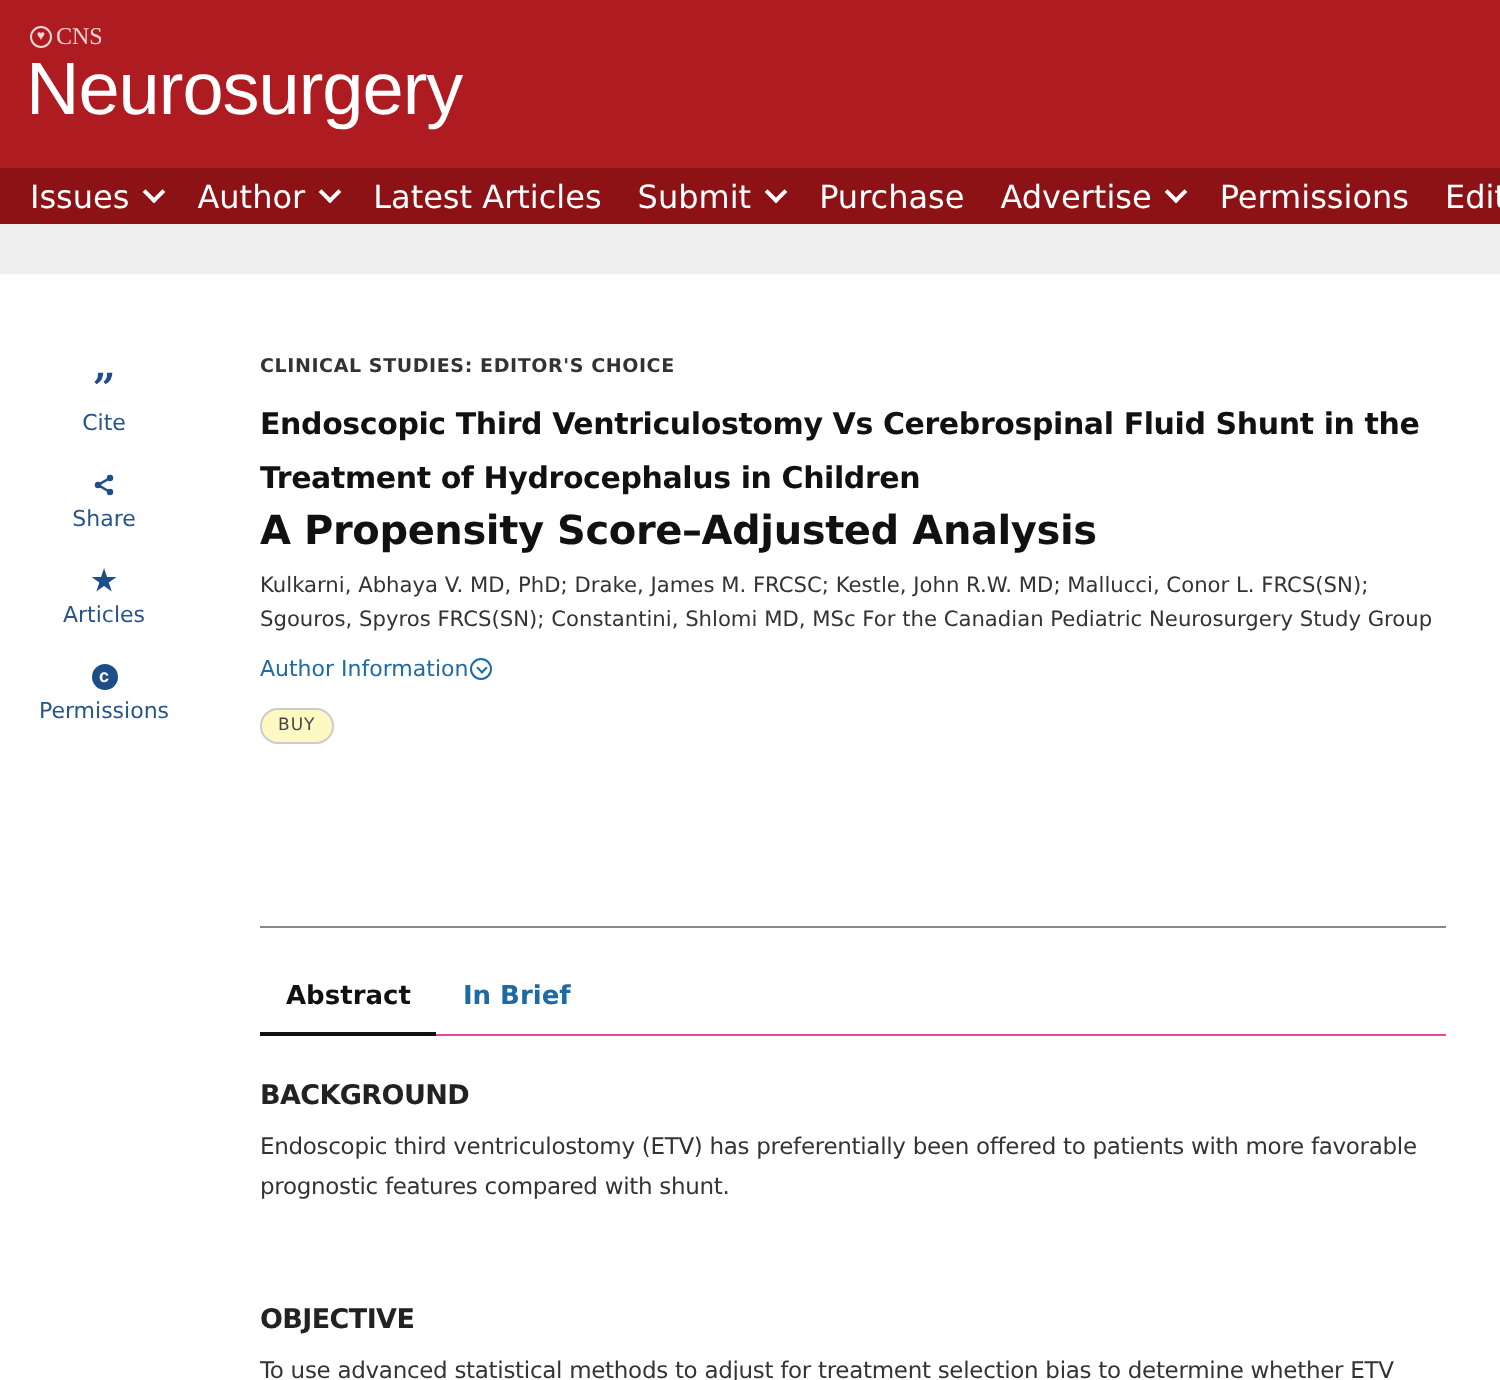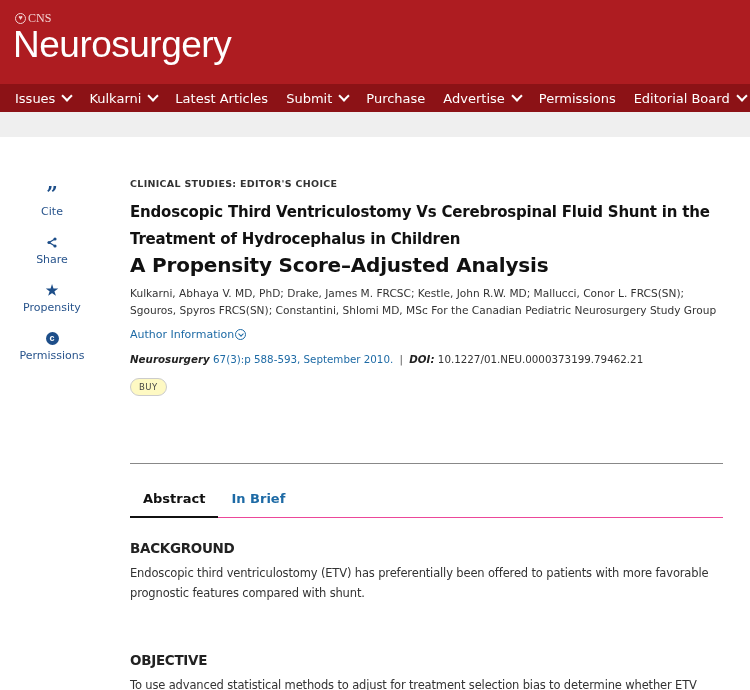--- a/index.html
+++ b/index.html
@@ -7,21 +7,21 @@
   body { font-family: "Liberation Sans", sans-serif; color: #222; position: relative; }
 
   
   .masthead { position: absolute; left: 0; top: 0; width: 750px; height: 84px; background: #ae1c21; }
   .cns { position: absolute; left: 15px; top: 11px; display: flex; align-items: center; color: #f3d4d4; font-family: "Liberation Serif", serif; font-size: 12px; }
   .cns-mark { width: 11px; height: 11px; border: 1.4px solid #f3d4d4; border-radius: 50%; margin-right: 2px; display: inline-flex; align-items: center; justify-content: center; font-size: 7px; line-height: 1; }
   .brand { position: absolute; left: 13px; top: 26px; color: #ffffff; font-family: "Liberation Sans", sans-serif; font-size: 37px; letter-spacing: -0.5px; line-height: 1; }
 
   
   .topnav { position: absolute; left: 0; top: 84px; width: 750px; height: 28px; background: #8c1216; display: flex; align-items: center; padding-left: 15px; }
-  .nav-item { display: flex; align-items: center; color: #ffffff; font-family: "DejaVu Sans", sans-serif; font-size: 13px; margin-right: 18px; cursor: pointer; white-space: nowrap; }
+  .nav-item { display: flex; align-items: center; color: #ffffff; font-family: "DejaVu Sans", sans-serif; font-size: 16px; margin-right: 18px; cursor: pointer; white-space: nowrap; }
   .nav-item .chev { display: inline-block; width: 8px; height: 8px; border-right: 2.6px solid #fff; border-bottom: 2.6px solid #fff; transform: rotate(45deg); margin-left: 8px; margin-top: -5px; }
 
   .grey-band { position: absolute; left: 0; top: 112px; width: 750px; height: 25px; background: #efefef; }
 
   
   .tools { position: absolute; left: 0; top: 185px; width: 104px; }
   .tool { display: flex; flex-direction: column; align-items: center; margin-bottom: 15px; cursor: pointer; }
   .tool-icon { height: 18px; display: flex; align-items: center; justify-content: center; color: #1d4e89; font-size: 14px; font-weight: bold; }
   .tool-label { color: #28548c; font-family: "DejaVu Sans", sans-serif; font-size: 11px; margin-top: 2px; }
   .circle-c { width: 13px; height: 13px; background: #1d4e89; border-radius: 50%; color: #fff; font-size: 9px; display: flex; align-items: center; justify-content: center; font-weight: bold; }
@@ -62,21 +62,21 @@
   </div>
   <div class="brand">Neurosurgery</div>
 </div>
 
 <nav class="topnav">
   <div class="nav-item">
       <span>Issues</span>
       <span class="chev"></span>
     </div>
   <div class="nav-item">
-      <span>Kulkarni</span>
+      <span>Author</span>
       <span class="chev"></span>
     </div>
   <div class="nav-item">
       <span>Latest Articles</span>
     </div>
   <div class="nav-item">
       <span>Submit</span>
       <span class="chev"></span>
     </div>
   <div class="nav-item">
@@ -108,45 +108,38 @@
           <circle cx="8" cy="2" r="1.6" fill="#1d4e89"></circle>
           <circle cx="2" cy="5.5" r="1.6" fill="#1d4e89"></circle>
           <circle cx="8" cy="9" r="1.6" fill="#1d4e89"></circle>
           <path d="M8 2 L2 5.5 L8 9" stroke="#1d4e89" stroke-width="1.3" fill="none"></path>
         </svg>
     </span>
     <span class="tool-label">Share</span>
   </div>
   <div class="tool">
     <span class="tool-icon">★</span>
-    <span class="tool-label">Propensity</span>
+    <span class="tool-label">Articles</span>
   </div>
   <div class="tool">
     <span class="tool-icon">
         <span class="circle-c">c</span>
       </span>
     <span class="tool-label">Permissions</span>
   </div>
 </aside>
 
 <main class="article">
   <div class="kicker">CLINICAL STUDIES: EDITOR'S CHOICE</div>
   <h1 class="title">Endoscopic Third Ventriculostomy Vs Cerebrospinal Fluid Shunt in the Treatment of Hydrocephalus in Children</h1>
   <h2 class="subtitle">A Propensity Score–Adjusted Analysis</h2>
   <div class="authors">Kulkarni, Abhaya V. MD, PhD; Drake, James M. FRCSC; Kestle, John R.W. MD; Mallucci, Conor L. FRCS(SN); Sgouros, Spyros FRCS(SN); Constantini, Shlomi MD, MSc For the Canadian Pediatric Neurosurgery Study Group</div>
   <div class="author-info">
     <span>Author Information</span>
     <span class="circ-chev"></span>
-  </div>
-  <div class="citation">
-    <span class="journal">Neurosurgery</span>
-    <span class="vol">67(3):p 588-593, September 2010.</span>
-    <span class="sep">|</span>
-    <span class="doi-label">DOI:</span>
-    <span>10.1227/01.NEU.0000373199.79462.21</span>
   </div>
   <div class="buy">BUY</div>
 </main>
 
 <div class="rule-top"></div>
 
 <div class="tabs">
   <div class="tab active">Abstract</div>
   <div class="tab inactive">In Brief</div>
 </div>

